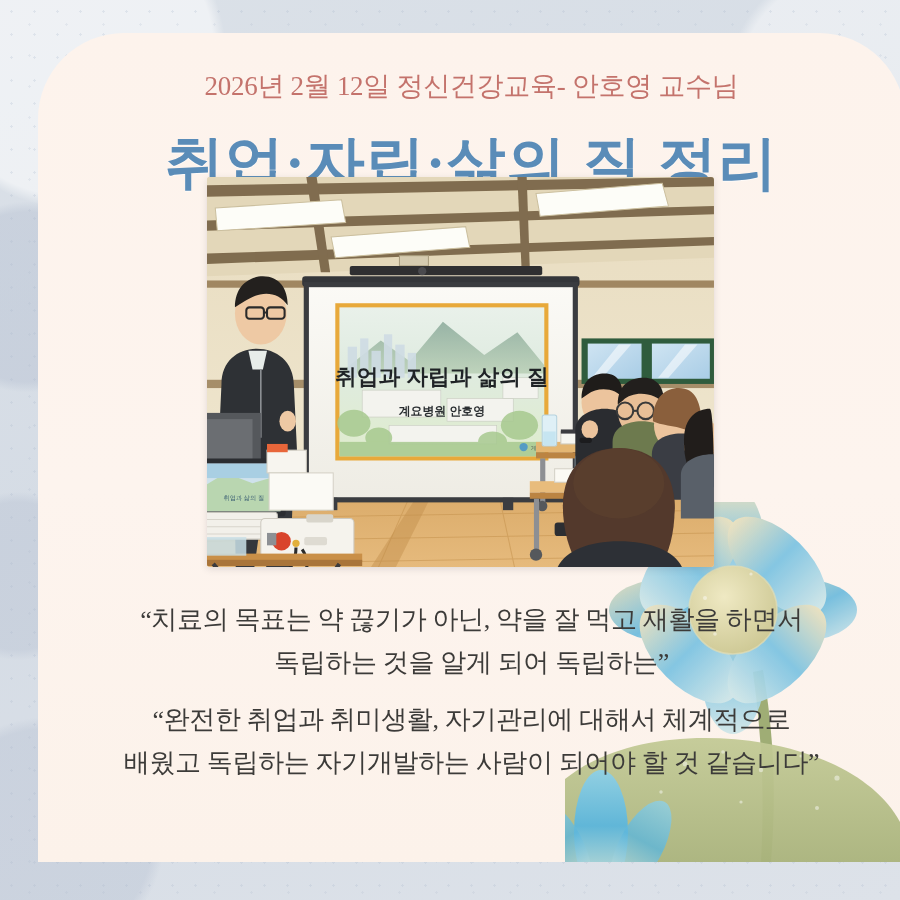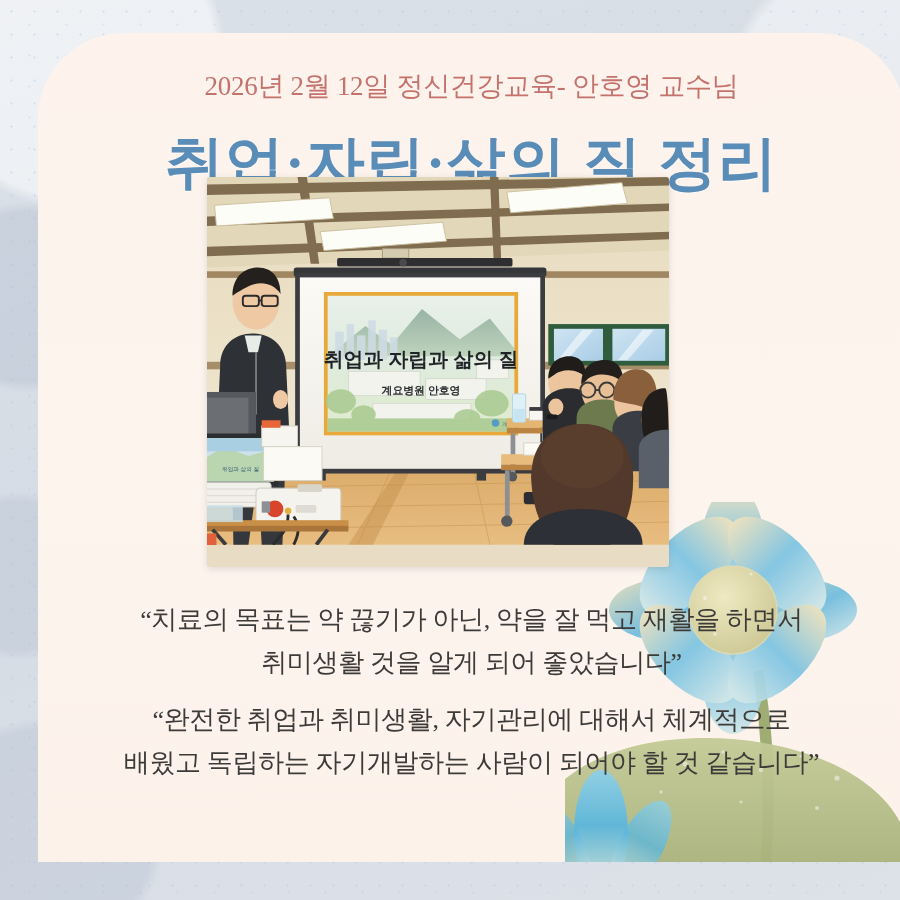--- a/index.html
+++ b/index.html
@@ -50,21 +50,21 @@
     font-size:27px;letter-spacing:-.3px;color:#c4736c;white-space:nowrap;
   }
   #title{
     position:absolute;left:0;right:0;top:91px;text-align:center;
     font-size:59px;font-weight:700;letter-spacing:1px;color:#5a8cb8;
     text-shadow:0 1px 0 rgba(255,255,255,.6);white-space:nowrap;
   }
 
   
   #photo-wrap{
-    position:absolute;left:169px;top:144px;width:462px;height:390px;
+    position:absolute;left:169px;top:144px;width:507px;height:390px;
     border-radius:3px;box-shadow:0 2px 7px rgba(80,80,90,.17);
     overflow:hidden;background:#e8dcc4;
   }
   #photo{position:absolute;inset:0;}
 
   
   #quotes{position:absolute;left:40px;right:40px;top:565px;text-align:center;color:#3c3b39;}
   .qline{font-size:26px;line-height:43px;letter-spacing:-.35px;white-space:nowrap;}
   .qblock{margin-bottom:14px;}
   .qblock.b2{margin-top:8px;margin-bottom:18px;}
@@ -381,21 +381,21 @@
           <ellipse cx="398" cy="296" rx="44" ry="34" fill="#5e432f" opacity=".6"></ellipse>
           <path d="M336 390 C336 366 362 352 398 352 C436 352 462 366 462 390 Z" fill="#2d3036"></path>
         </g>
       </svg>
     </div>
 
     <div id="quotes">
 
       <div class="qblock b1">
         <div class="qline">“치료의 목표는 약 끊기가 아닌, 약을 잘 먹고 재활을 하면서</div>
-        <div class="qline">취미생활 것을 알게 되어 좋았습니다”</div>
+        <div class="qline">독립하는 것을 알게 되어 독립하는”</div>
       </div>
 
 
       <div class="qblock b3">
         <div class="qline">“완전한 취업과 취미생활, 자기관리에 대해서 체계적으로</div>
         <div class="qline">배웠고 독립하는 자기개발하는 사람이 되어야 할 것 같습니다”</div>
       </div>
 
     </div>
 

